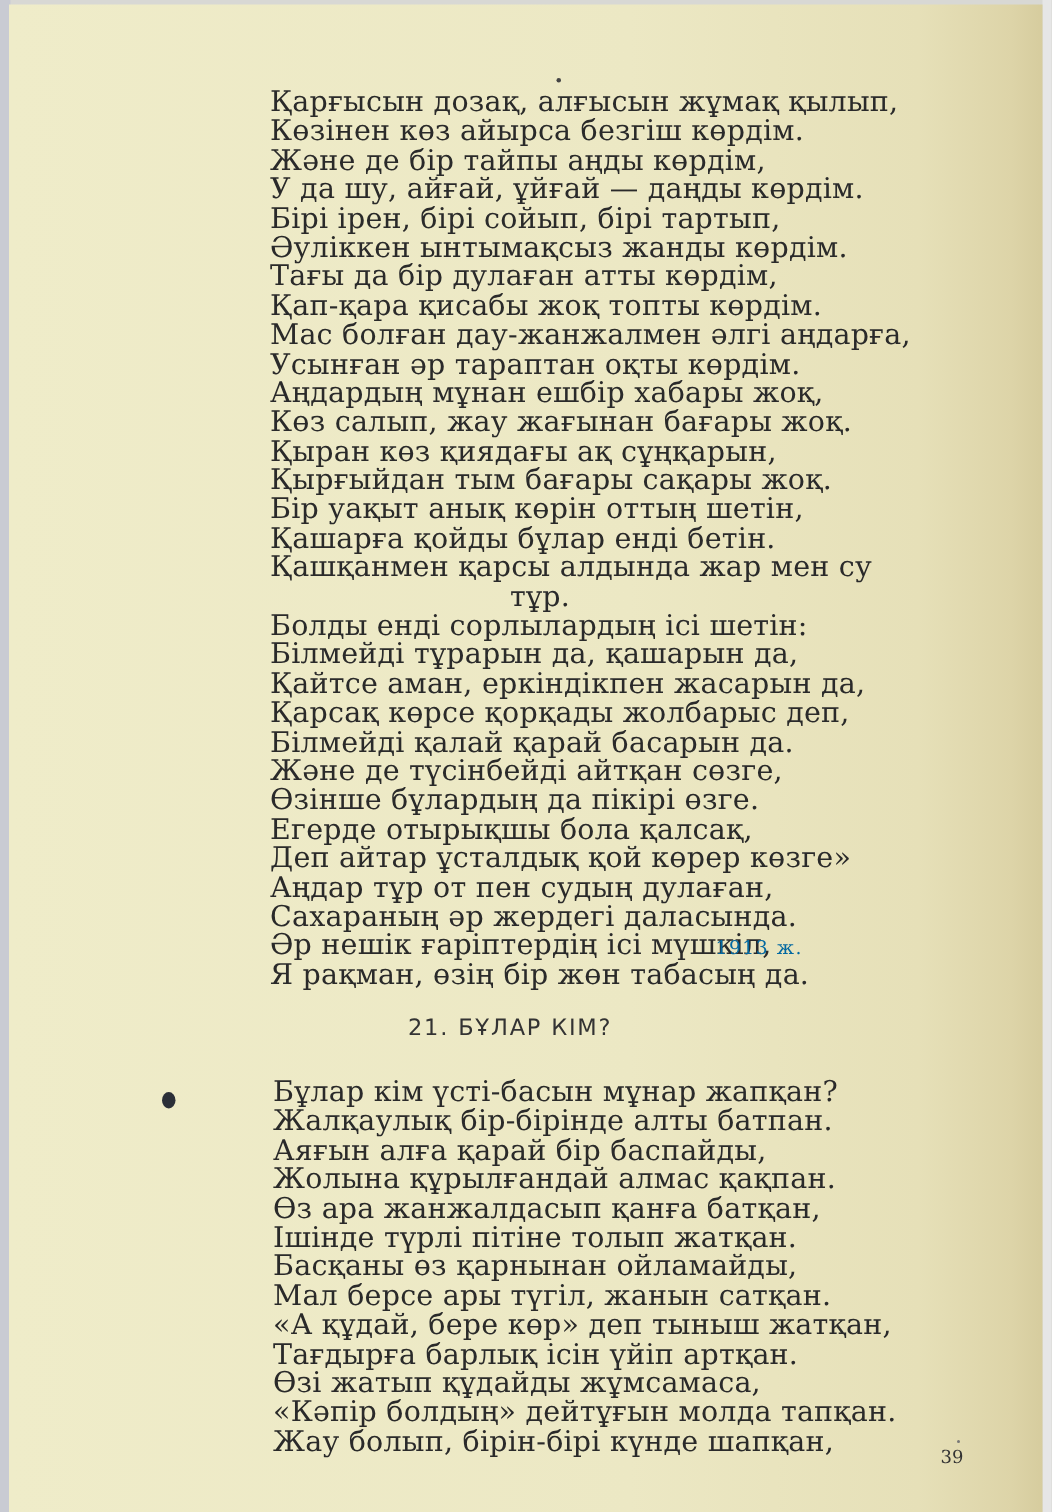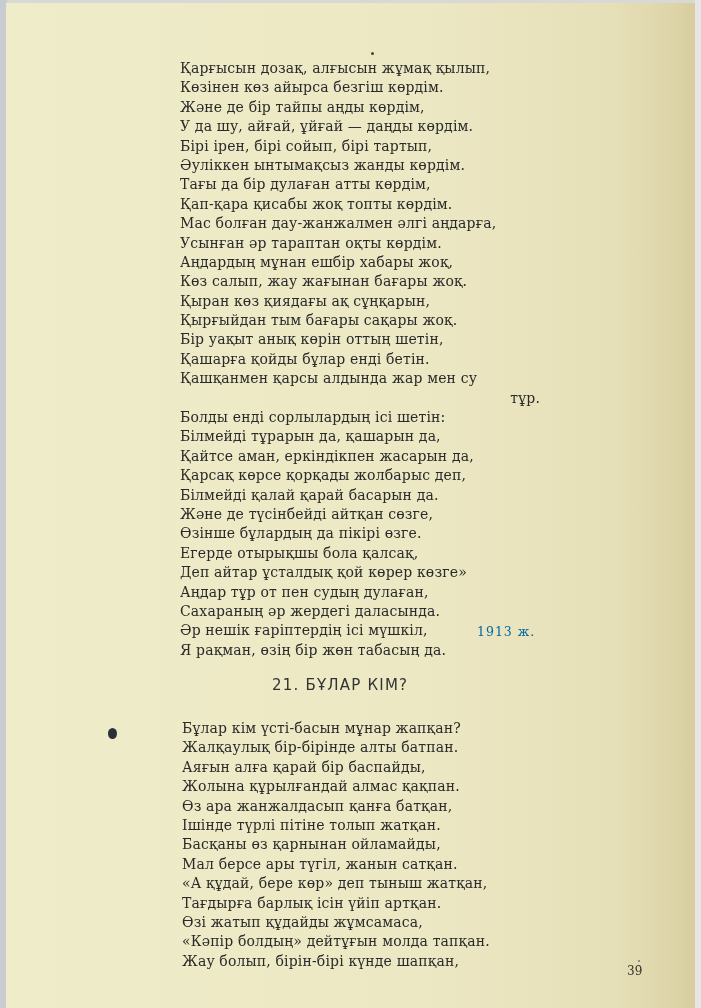--- a/index.html
+++ b/index.html
@@ -36,30 +36,30 @@
       top: 0;
       width: 6px;
       height: 1008px;
       background: #e6e6e6;
     }
     .poem-block {
       position: absolute;
       left: 180px;
       width: 360px;
       color: #2a2a2a;
-      font-size: 14px;
+      font-size: 19px;
       letter-spacing: 0.15px;
     }
     .poem-line {
       height: 19.4px;
       line-height: 19.4px;
       white-space: nowrap;
     }
     .poem-line.cont {
-      text-align: right;
+      text-align: center;
       padding-right: 0px;
     }
     .top-poem { top: 59px; }
     .date {
       position: absolute;
       top: 624px;
       left: 477px;
       font-size: 12.5px;
       color: #0369a1;
       letter-spacing: 1px;

